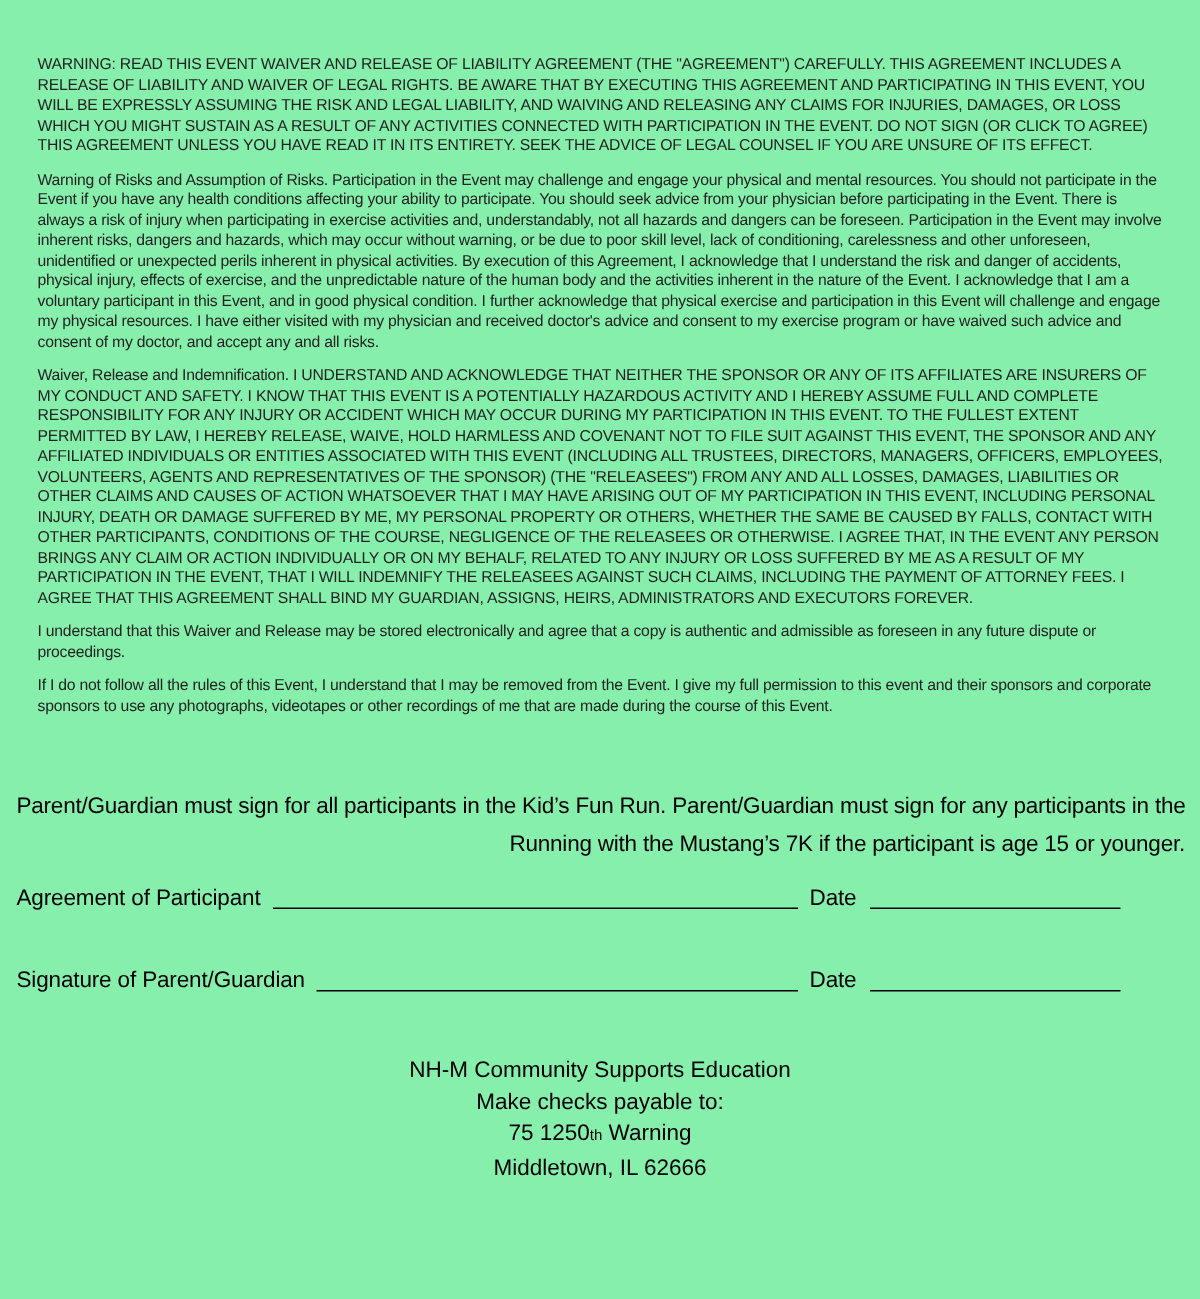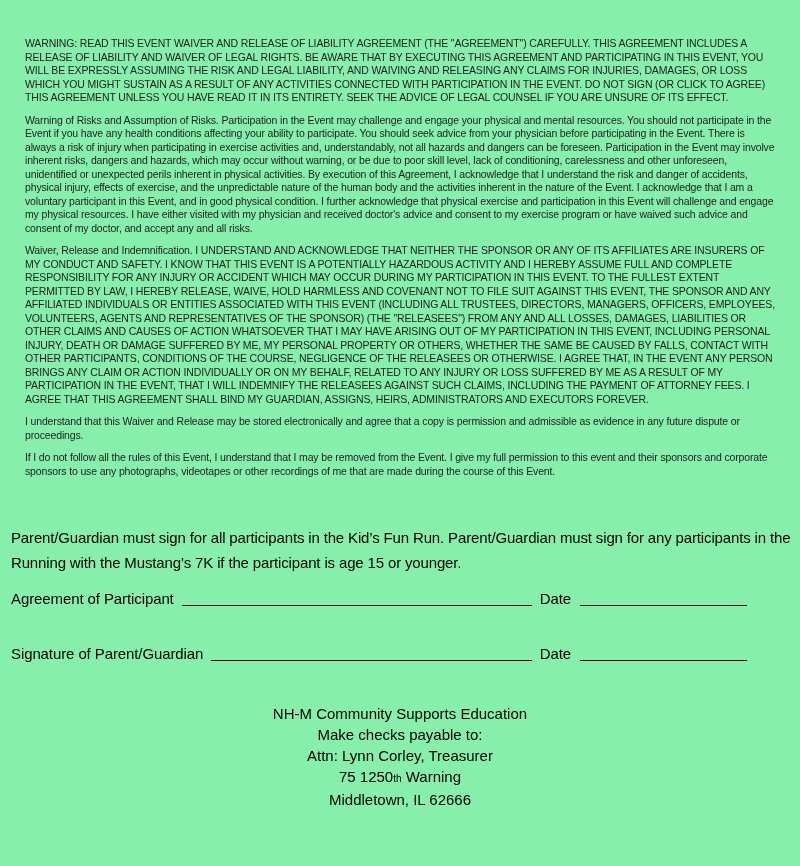--- a/index.html
+++ b/index.html
@@ -24,20 +24,21 @@
   .legal p { margin:0 0 9px 0; }
 
   
   .lower { margin:48px 10px 0 11px; }
   .instruction {
     margin:0;
     font-size:15px;
     line-height:24.5px;
     letter-spacing:-0.15px;
     color:#000;
+    text-align:right;
   }
   .instruction span { display:block; white-space:nowrap; }
 
   .sig-row {
     display:flex;
     align-items:baseline;
     width:736px;
     font-size:15px;
     line-height:19px;
     margin-top:14px;
@@ -65,21 +66,21 @@
 </style>
 </head>
 <body>
 
 <div class="page">
 
   <section class="legal">
     <p>WARNING: READ THIS EVENT WAIVER AND RELEASE OF LIABILITY AGREEMENT (THE "AGREEMENT") CAREFULLY. THIS AGREEMENT INCLUDES A RELEASE OF LIABILITY AND WAIVER OF LEGAL RIGHTS. BE AWARE THAT BY EXECUTING THIS AGREEMENT AND PARTICIPATING IN THIS EVENT, YOU WILL BE EXPRESSLY ASSUMING THE RISK AND LEGAL LIABILITY, AND WAIVING AND RELEASING ANY CLAIMS FOR INJURIES, DAMAGES, OR LOSS WHICH YOU MIGHT SUSTAIN AS A RESULT OF ANY ACTIVITIES CONNECTED WITH PARTICIPATION IN THE EVENT.  DO NOT SIGN (OR CLICK TO AGREE) THIS AGREEMENT UNLESS YOU HAVE READ IT IN ITS ENTIRETY. SEEK THE ADVICE OF LEGAL COUNSEL IF YOU ARE UNSURE OF ITS EFFECT.</p>
     <p>Warning of Risks and Assumption of Risks.  Participation in the Event may challenge and engage your physical and mental resources.  You should not participate in the Event if you have any health conditions affecting your ability to participate.  You should seek advice from your physician before participating in the Event.  There is always a risk of injury when participating in exercise activities and, understandably, not all hazards and dangers can be foreseen.  Participation in the Event may involve inherent risks, dangers and hazards, which may occur without warning, or be due to poor skill level, lack of conditioning, carelessness and other unforeseen, unidentified or unexpected perils inherent in physical activities.  By execution of this Agreement, I acknowledge that I understand the risk and danger of accidents, physical injury, effects of exercise, and the unpredictable nature of the human body and the activities inherent in the nature of the Event.  I acknowledge that I am a voluntary participant in this Event, and in good physical condition. I further acknowledge that physical exercise and participation in this Event will challenge and engage my physical resources.  I have either visited with my physician and received doctor's advice and consent to my exercise program or have waived such advice and consent of my doctor, and accept any and all risks.</p>
     <p>Waiver, Release and Indemnification.  I UNDERSTAND AND ACKNOWLEDGE THAT NEITHER THE SPONSOR OR ANY OF ITS AFFILIATES ARE INSURERS OF MY CONDUCT AND SAFETY.  I KNOW THAT THIS EVENT IS A POTENTIALLY HAZARDOUS ACTIVITY AND I HEREBY ASSUME FULL AND COMPLETE RESPONSIBILITY FOR ANY INJURY OR ACCIDENT WHICH MAY OCCUR DURING MY PARTICIPATION IN THIS EVENT. TO THE FULLEST EXTENT PERMITTED BY LAW, I HEREBY RELEASE, WAIVE, HOLD HARMLESS AND COVENANT NOT TO FILE SUIT AGAINST THIS EVENT, THE SPONSOR AND ANY AFFILIATED INDIVIDUALS OR ENTITIES ASSOCIATED WITH THIS EVENT (INCLUDING ALL TRUSTEES, DIRECTORS, MANAGERS, OFFICERS, EMPLOYEES, VOLUNTEERS, AGENTS AND REPRESENTATIVES OF THE SPONSOR) (THE "RELEASEES") FROM ANY AND ALL LOSSES, DAMAGES, LIABILITIES OR OTHER CLAIMS AND CAUSES OF ACTION WHATSOEVER THAT I MAY HAVE ARISING OUT OF MY PARTICIPATION IN THIS EVENT, INCLUDING PERSONAL INJURY, DEATH OR DAMAGE SUFFERED BY ME, MY PERSONAL PROPERTY OR OTHERS, WHETHER THE SAME BE CAUSED BY FALLS, CONTACT WITH OTHER PARTICIPANTS, CONDITIONS OF THE COURSE, NEGLIGENCE OF THE RELEASEES OR OTHERWISE. I AGREE THAT, IN THE EVENT ANY PERSON BRINGS ANY CLAIM OR ACTION INDIVIDUALLY OR ON MY BEHALF, RELATED TO ANY INJURY OR LOSS SUFFERED BY ME AS A RESULT OF MY PARTICIPATION IN THE EVENT, THAT I WILL INDEMNIFY THE RELEASEES AGAINST SUCH CLAIMS, INCLUDING THE PAYMENT OF ATTORNEY FEES. I AGREE THAT THIS AGREEMENT SHALL BIND MY GUARDIAN, ASSIGNS, HEIRS, ADMINISTRATORS AND EXECUTORS FOREVER.</p>
-    <p>I understand that this Waiver and Release may be stored electronically and agree that a copy is permission and admissible as evidence in any future dispute or proceedings.</p>
+    <p>I understand that this Waiver and Release may be stored electronically and agree that a copy is authentic and admissible as foreseen in any future dispute or proceedings.</p>
     <p>If I do not follow all the rules of this Event, I understand that I may be removed from the Event. I give my full permission to this event and their sponsors and corporate sponsors to use any photographs, videotapes or other recordings of me that are made during the course of this Event.</p>
   </section>
 
   <section class="lower">
     <p class="instruction">
       <span>Parent/Guardian must sign for all participants in the Kid’s Fun Run. Parent/Guardian must sign for any participants in the</span>
       <span>Running with the Mustang’s 7K if the participant is age 15 or younger.</span>
     </p>
 
     <div class="sig-row">
@@ -93,18 +94,17 @@
       <span>Signature of Parent/Guardian</span>
       <span class="line sig"></span>
       <span>Date</span>
       <span class="line date"></span>
     </div>
   </section>
 
   <section class="payment">
     <div>NH-M Community Supports Education</div>
     <div>Make checks payable to:</div>
-    <div>Attn: Lynn Corley, Treasurer</div>
     <div><span>75 1250</span><span class="ord">th</span><span> Warning</span></div>
     <div>Middletown, IL 62666</div>
   </section>
 
 </div>
 
 </body></html>

